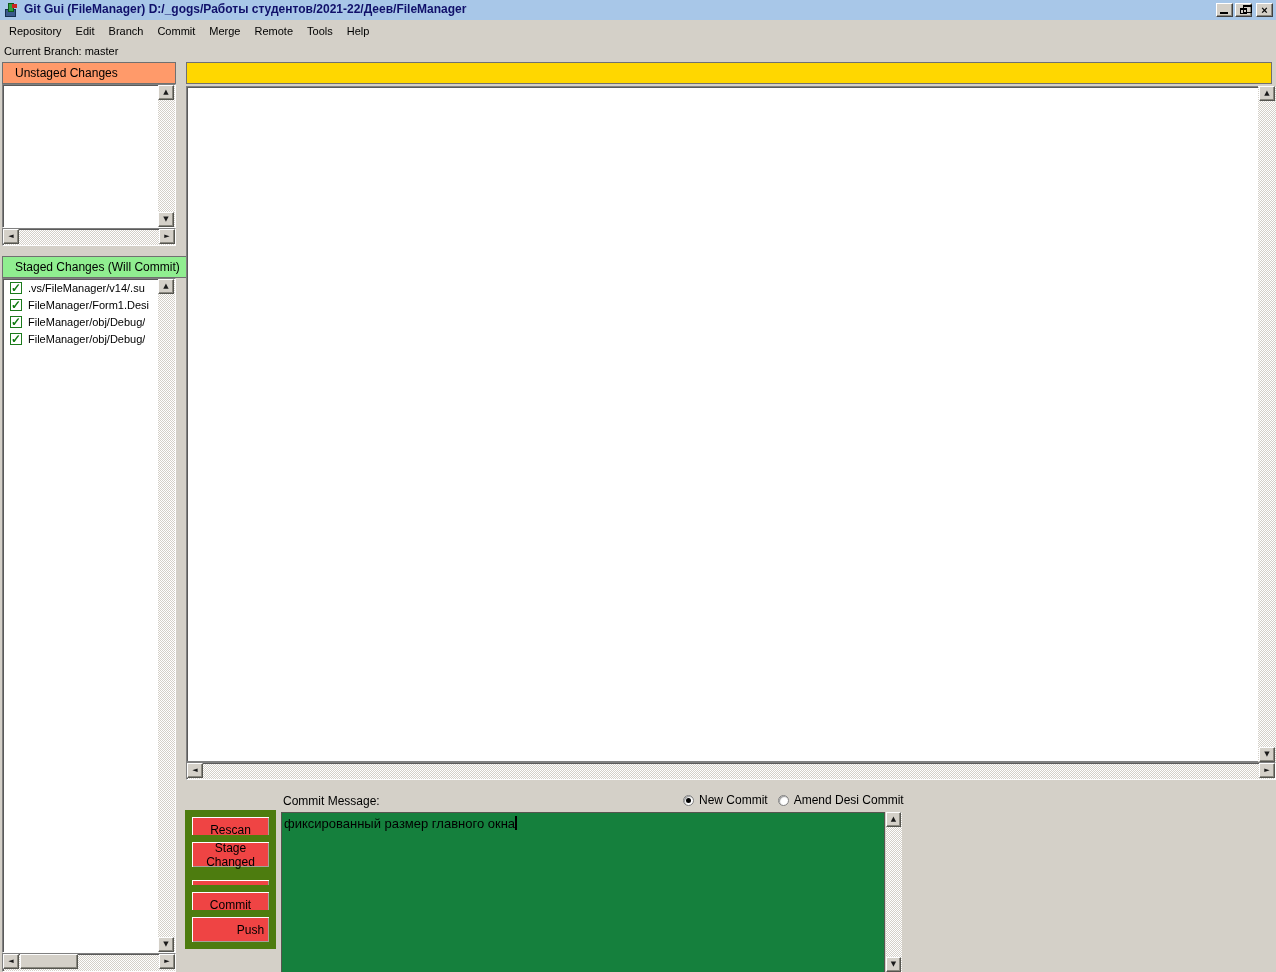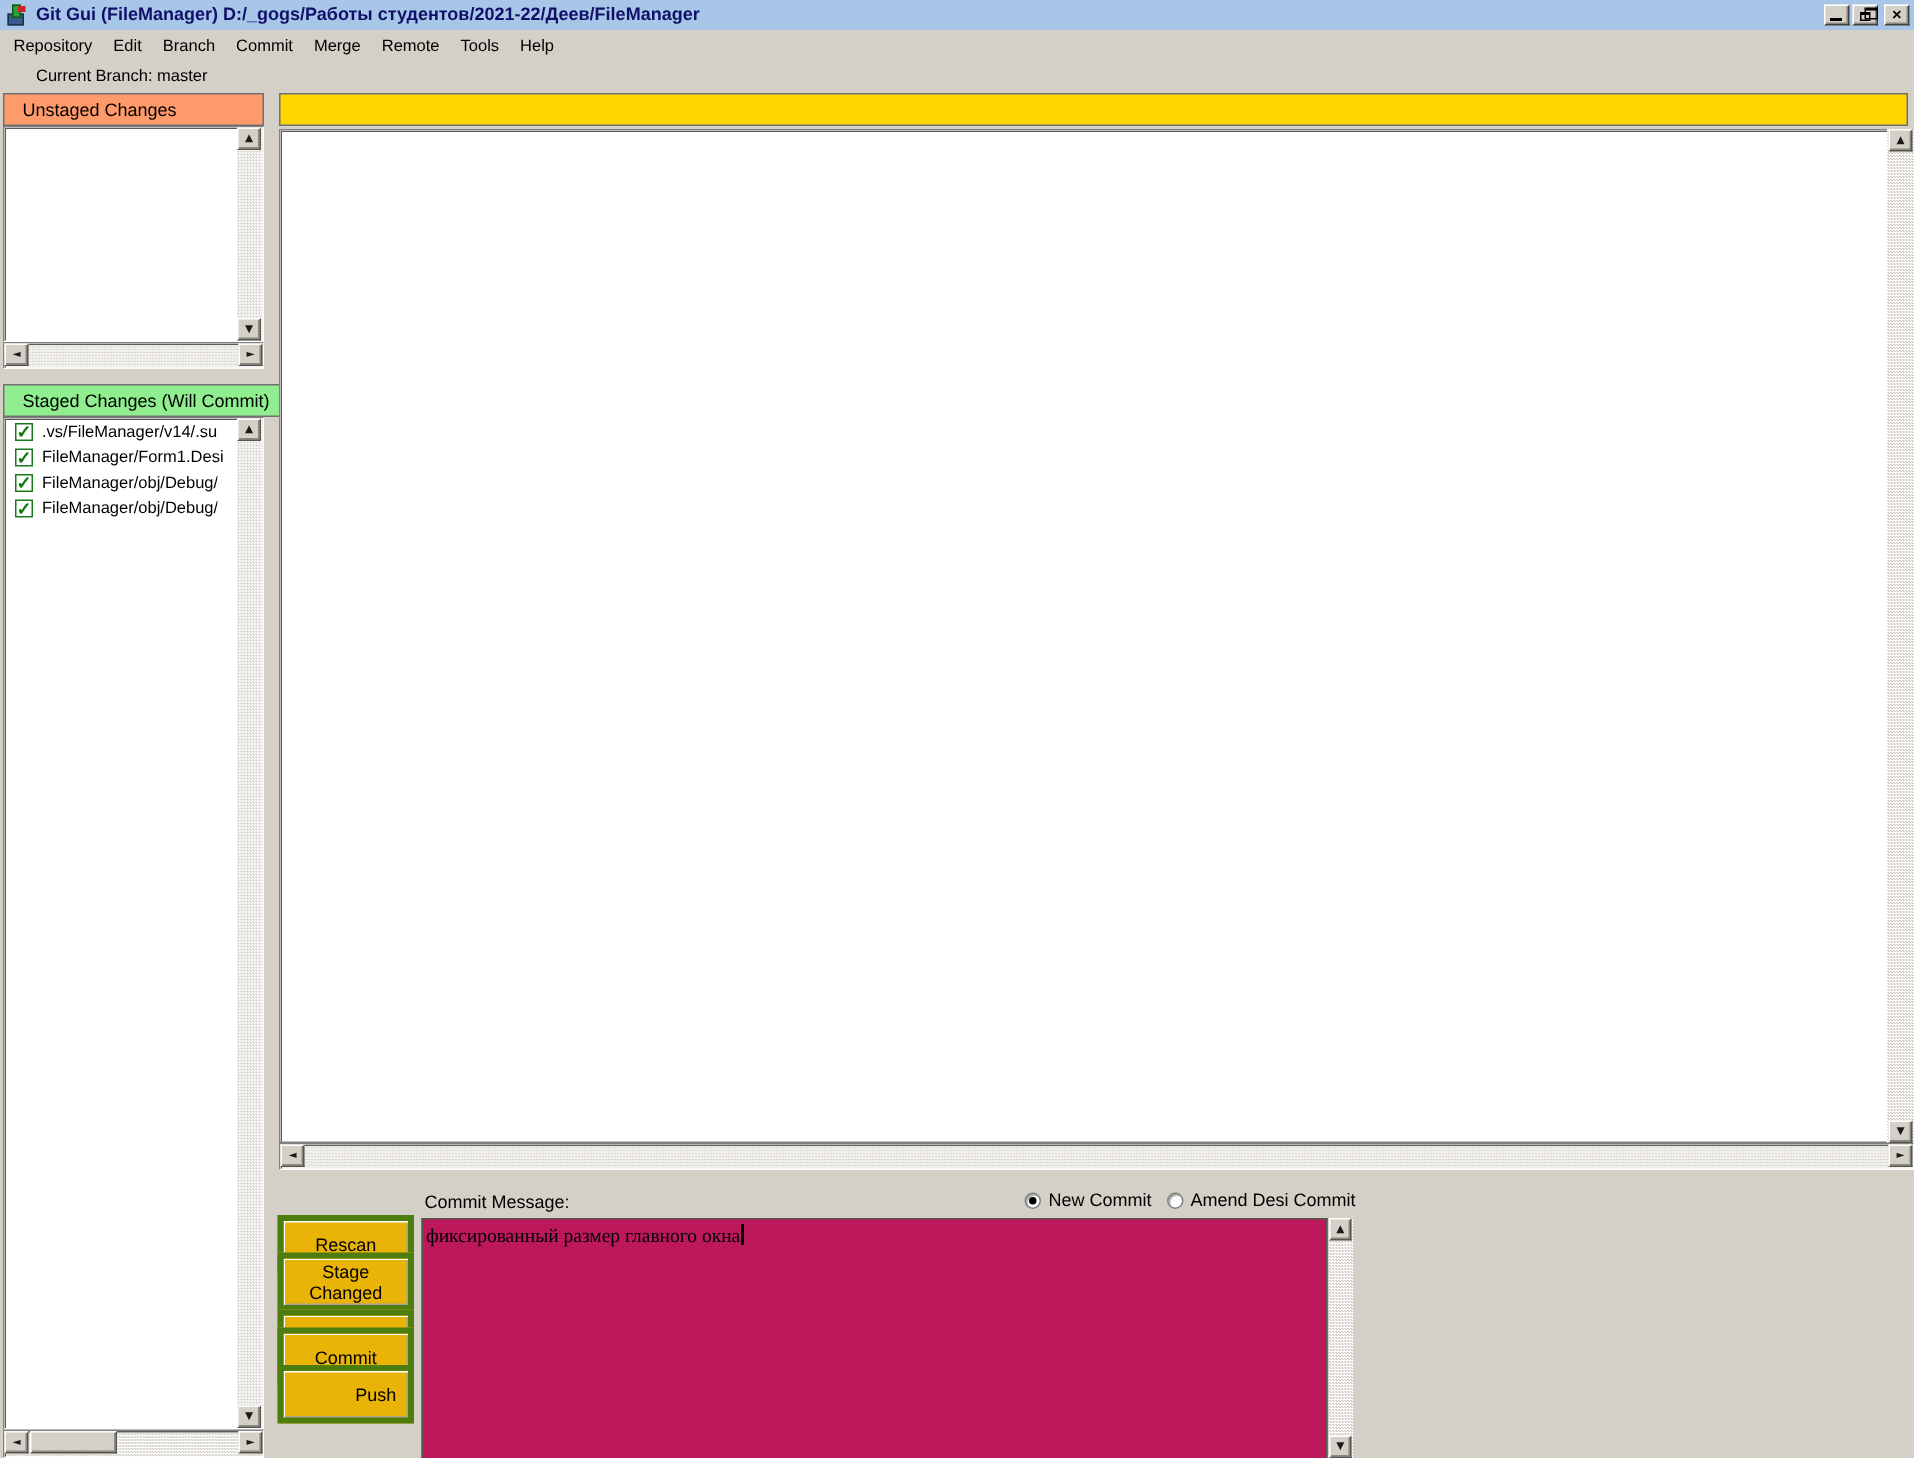--- a/index.html
+++ b/index.html
@@ -20,36 +20,36 @@
     border-top-color:#fff; border-left-color:#fff; box-shadow:inset -1px -1px 0 #8a887f;
     display:flex; align-items:center; justify-content:center; position:relative; }
   .winbtn.close { margin-left:2px; font-weight:bold; font-size:11px; line-height:10px; }
   .min-glyph { position:absolute; left:3px; bottom:2px; width:8px; height:2px; background:#000; }
   .restore-glyph { position:absolute; left:4px; top:4px; width:7px; height:6px; border:1px solid #000; border-top-width:2px; background:#d4d0c8; }
   .restore-glyph:before { content:""; position:absolute; left:2px; top:-5px; width:7px; height:5px; border:1px solid #000; border-top-width:2px; }
 
   
   .menubar { position:absolute; left:0; top:20px; width:1276px; height:22px; display:flex; align-items:center; padding-left:2px; }
   .menu-item { padding:2px 7px; white-space:nowrap; }
-  .branch-line { position:absolute; left:4px; top:45px; white-space:nowrap;margin-left:20px; }
+  .branch-line { position:absolute; left:4px; top:45px; white-space:nowrap; }
 
   
   .sunken { border:1px solid #808080; border-right-color:#fdfdfd; border-bottom-color:#fdfdfd;
     box-shadow:inset 1px 1px 0 #5a5a5a; }
   .hdr { position:absolute; height:22px; border:1px solid #707070; display:flex; align-items:center; padding-left:12px; font-size:12px; }
   .track { background-color:#fff;
     background-image:conic-gradient(#d4d0c8 25%, #fff 25% 50%, #d4d0c8 50% 75%, #fff 75%);
     background-size:2px 2px; }
   .sb-btn { position:absolute; width:16px; height:15px; background:#d4d0c8; border:1px solid #55554f;
     border-top-color:#fdfdfd; border-left-color:#fdfdfd; box-shadow:inset -1px -1px 0 #8a887f;
     display:flex; align-items:center; justify-content:center; font-size:7px; line-height:7px; color:#1a1a1a;
     font-family:"DejaVu Sans", sans-serif; }
   .sb-thumb { position:absolute; background:#d4d0c8; border:1px solid #55554f; border-top-color:#fdfdfd; border-left-color:#fdfdfd; box-shadow:inset -1px -1px 0 #8a887f; }
-  .push-btn { position:absolute; left:185px; width:91px; height:39px; background:#eab308;
-    border:4px solid #4d7c0f; box-shadow:inset 1px 1px 0 #ffffff, inset -1px -1px 0 #a5a299;
+  .push-btn { position:absolute; left:185px; width:91px; height:39px; background:#ef4444;
+    border:7px solid #4d7c0f; box-shadow:inset 1px 1px 0 #ffffff, inset -1px -1px 0 #a5a299;
     display:flex; align-items:center; justify-content:center; font-size:12px; }
 
   
   .unstaged-header { left:2px; top:62px; width:174px; }
   .staged-header   { left:2px; top:256px; width:192px; }
   .unstaged-list { position:absolute; left:2px; top:84px; width:174px; height:144px; background:#fff; }
   .unstaged-vsb { position:absolute; right:0; top:0; width:17px; height:100%; }
   .unstaged-hsb { position:absolute; left:2px; top:228px; width:174px; height:18px; }
   .staged-list { position:absolute; left:2px; top:278px; width:174px; height:675px; background:#fff; }
   .staged-vsb { position:absolute; right:0; top:0; width:17px; height:100%; }
@@ -69,22 +69,22 @@
   
   .cm-label { position:absolute; left:283px; top:794px; font-size:12px; }
   .radios { position:absolute; left:683px; top:793px; display:flex; align-items:center; white-space:nowrap; }
   .radio { display:flex; align-items:center; margin-right:10px; }
   .radio-circle { width:11px; height:11px; border-radius:50%; background:#fff; border:1px solid #808080;
     box-shadow:inset 1px 1px 1px #9a9a9a; margin-right:5px; position:relative; flex:none; }
   .radio.checked .radio-circle:after { content:""; position:absolute; left:2px; top:2px; width:5px; height:5px; border-radius:50%; background:#000; }
   .radio-label { font-size:12px; }
   .btn-rescan { top:810px; } .btn-stage { top:835px; } .btn-signoff { top:873px; }
   .btn-commit { top:885px; } .btn-push { top:910px;padding-left:40px; }
-  .cm-text { position:absolute; left:281px; top:812px; width:604px; height:160px; background:#be185d;
-    border:1px solid #55554f; border-bottom:none; padding:3px 2px; font-family:Liberation Serif, serif; font-size:13px; }
+  .cm-text { position:absolute; left:281px; top:812px; width:604px; height:160px; background:#15803d;
+    border:1px solid #55554f; border-bottom:none; padding:3px 2px; font-family:Liberation Sans, sans-serif; font-size:13px; }
   .cm-line { display:inline; white-space:pre; }
   .caret { display:inline-block; width:2px; height:14px; background:#000; vertical-align:-2px; }
   .cm-vsb { position:absolute; left:886px; top:812px; width:16px; height:160px; }
 </style>
 </head>
 <body>
 
 <div id="screen">
 
   <div class="titlebar">

